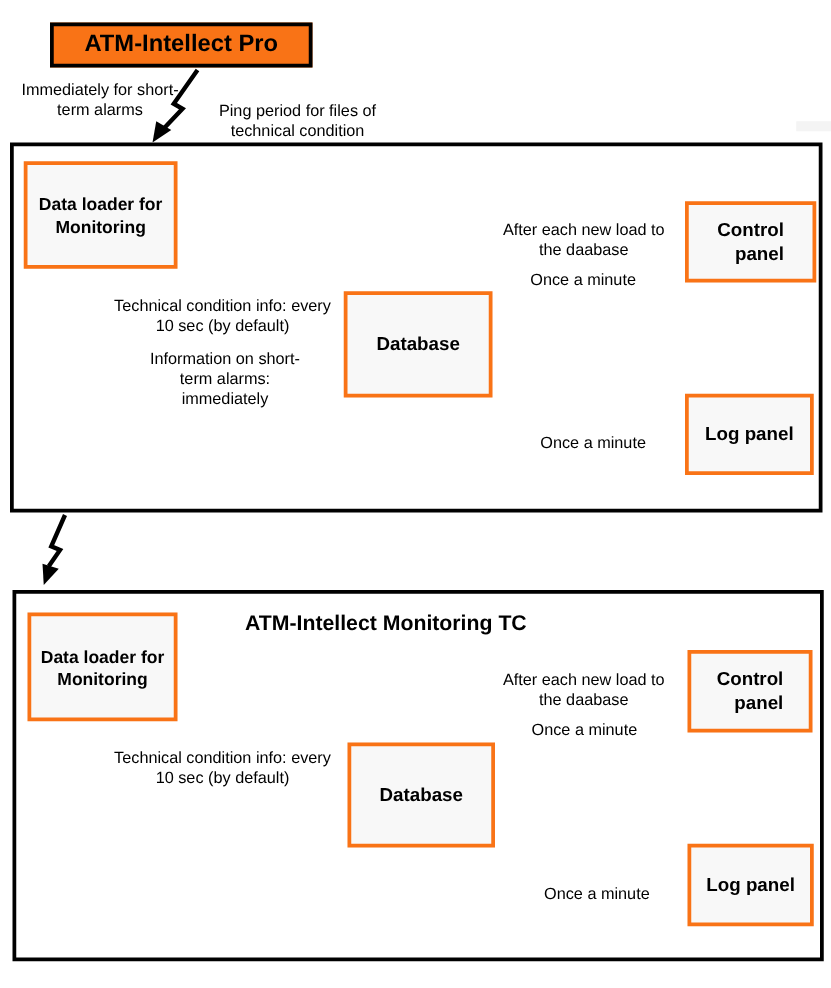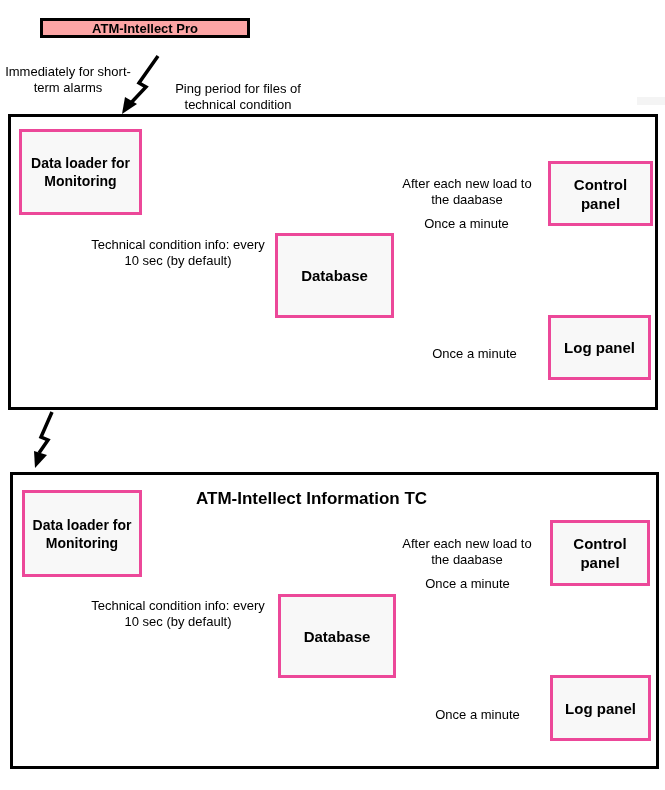--- a/index.html
+++ b/index.html
@@ -6,38 +6,38 @@
   #canvas{
     position:relative;width:665px;height:790px;background:#ffffff;
     font-family:"Liberation Sans","DejaVu Sans",sans-serif;color:#000;
     overflow:hidden;
   }
   #wires{position:absolute;left:0;top:0;width:665px;height:790px;}
   .frame{
     position:absolute;border:3px solid #000;background:#ffffff;box-sizing:border-box;
   }
   .node{
-    position:absolute;border:3px solid #ec4899;background:#f8f8f8;box-sizing:border-box;
+    position:absolute;border:3px solid #f97316;background:#f8f8f8;box-sizing:border-box;
     display:flex;align-items:center;justify-content:center;text-align:center;
     font-weight:bold;line-height:19px;
   }
   .node.small{font-size:15px;}
   .node.dl{font-size:14px;line-height:18px;padding:0 4px;}
-  .node.cp{padding:0 27px;}
+  .node.cp{padding:0 27px;text-align:right;}
   .ws-title{
     position:absolute;font-weight:bold;font-size:17px;white-space:nowrap;
   }
   .lbl{
     position:absolute;font-size:13px;line-height:16px;text-align:center;
   }
   .pro{
-    position:absolute;left:40px;top:18px;width:210px;height:20px;
-    border:3px solid #000;background:#fca5a5;box-sizing:border-box;
+    position:absolute;left:40px;top:18px;width:210px;height:36px;
+    border:3px solid #000;background:#f97316;box-sizing:border-box;
     display:flex;align-items:center;justify-content:center;
-    font-weight:bold;font-size:13px;
+    font-weight:bold;font-size:19px;
   }
   .smudge{position:absolute;left:637px;top:97px;width:28px;height:8px;background:#f4f4f4;}
 </style>
 </head>
 <body>
 
 <div id="canvas">
 
   <svg id="wires" viewBox="0 0 665 790" xmlns="http://www.w3.org/2000/svg">
     <g stroke="#000" stroke-width="3.5" fill="none">
@@ -65,48 +65,49 @@
       <polygon points="548,210 533,203.5 533,216.5"></polygon>
       <polygon points="548,336 533,329.5 533,342.5"></polygon>
       <polygon points="278,635 263,628.5 263,641.5"></polygon>
       <polygon points="550,568 535,561.5 535,574.5"></polygon>
       <polygon points="550,697 535,690.5 535,703.5"></polygon>
     </g>
   </svg>
 
   <div class="pro">ATM-Intellect Pro</div>
 
-  <div class="lbl" style="left:4px;top:64px;width:128px;">Immediately for short-term alarms</div>
+  <div class="lbl" style="left:16px;top:64px;width:128px;">Immediately for short-term alarms</div>
 
   <div class="lbl" style="left:163px;top:81px;width:150px;">Ping period for files of technical condition</div>
 
   <div class="frame" style="left:8px;top:114px;width:650px;height:296px;"></div>
 
 
   <div class="node dl" style="left:19px;top:129px;width:123px;height:86px;">Data loader for Monitoring</div>
 
   <div class="node small" style="left:275px;top:233px;width:119px;height:85px;">Database</div>
 
   <div class="node small cp" style="left:548px;top:161px;width:105px;height:65px;">Control panel</div>
 
   <div class="node small" style="left:548px;top:315px;width:103px;height:65px;">Log panel</div>
 
   <div class="lbl" style="left:88px;top:237px;width:180px;">Technical condition info: every 10 sec (by default)</div>
 
+  <div class="lbl" style="left:120px;top:279px;width:120px;">Information on short-term alarms: immediately</div>
 
   <div class="lbl" style="left:392px;top:176px;width:150px;">After each new load to the daabase</div>
 
   <div class="lbl" style="left:399px;top:216px;width:135px;">Once a minute</div>
 
   <div class="lbl" style="left:407px;top:346px;width:135px;">Once a minute</div>
 
 
   <div class="frame" style="left:10px;top:472px;width:649px;height:297px;"></div>
 
-  <div class="ws-title" style="left:196px;top:489px;">ATM-Intellect Information TC</div>
+  <div class="ws-title" style="left:196px;top:489px;">ATM-Intellect Monitoring TC</div>
 
   <div class="node dl" style="left:22px;top:490px;width:120px;height:87px;">Data loader for Monitoring</div>
 
   <div class="node small" style="left:278px;top:594px;width:118px;height:84px;">Database</div>
 
   <div class="node small cp" style="left:550px;top:520px;width:100px;height:66px;">Control panel</div>
 
   <div class="node small" style="left:550px;top:675px;width:101px;height:66px;">Log panel</div>
 
   <div class="lbl" style="left:88px;top:598px;width:180px;">Technical condition info: every 10 sec (by default)</div>

